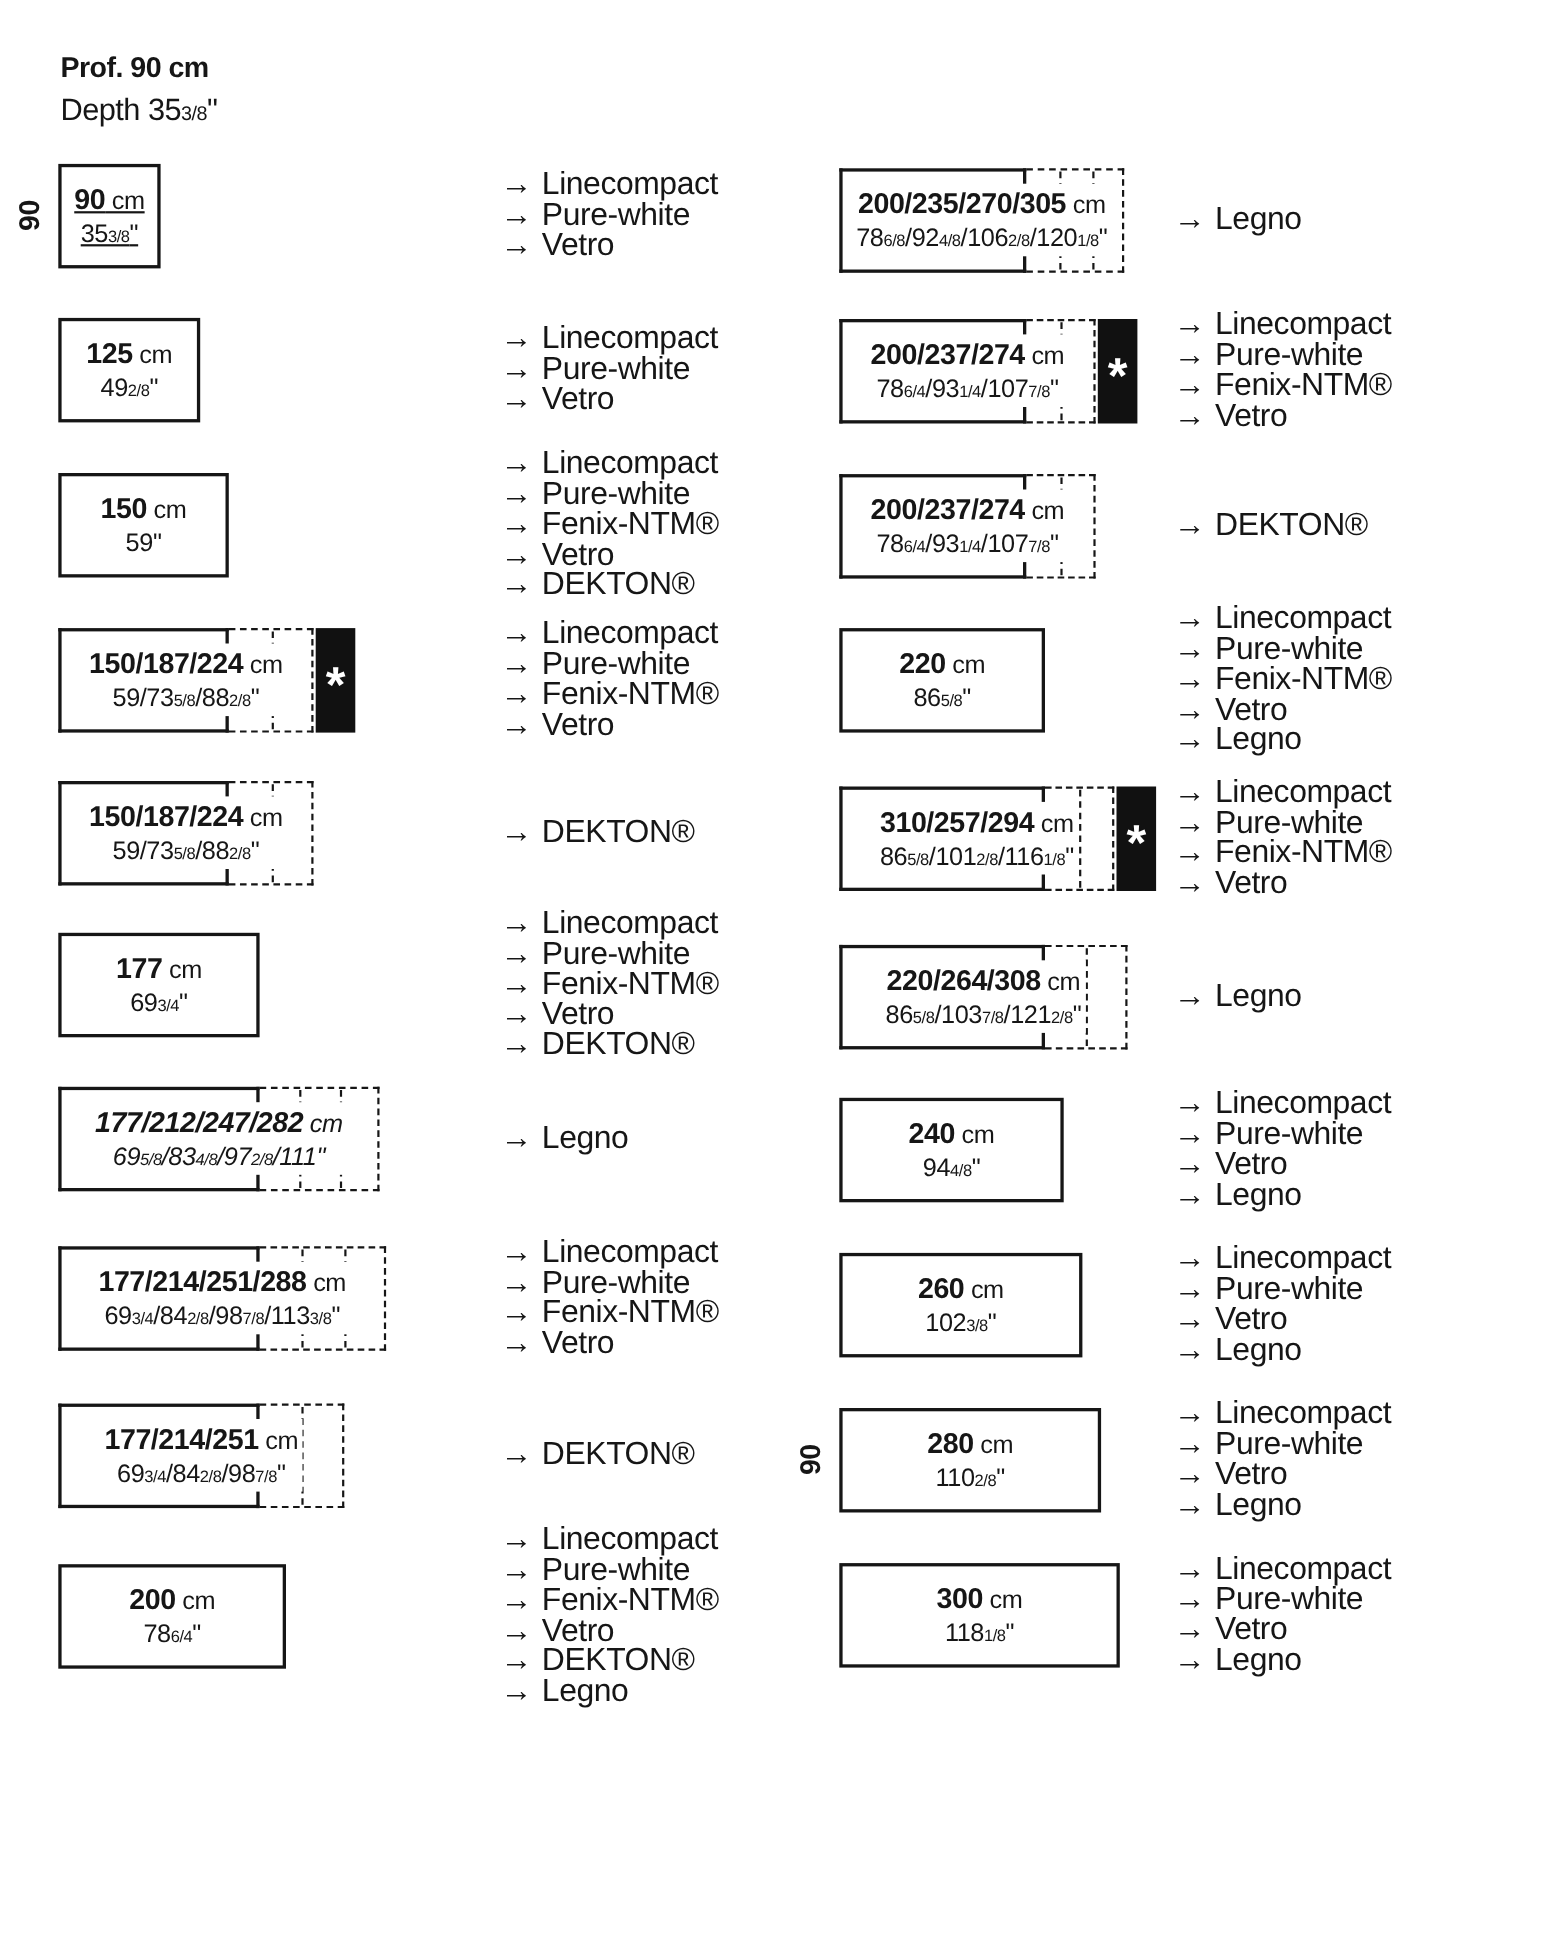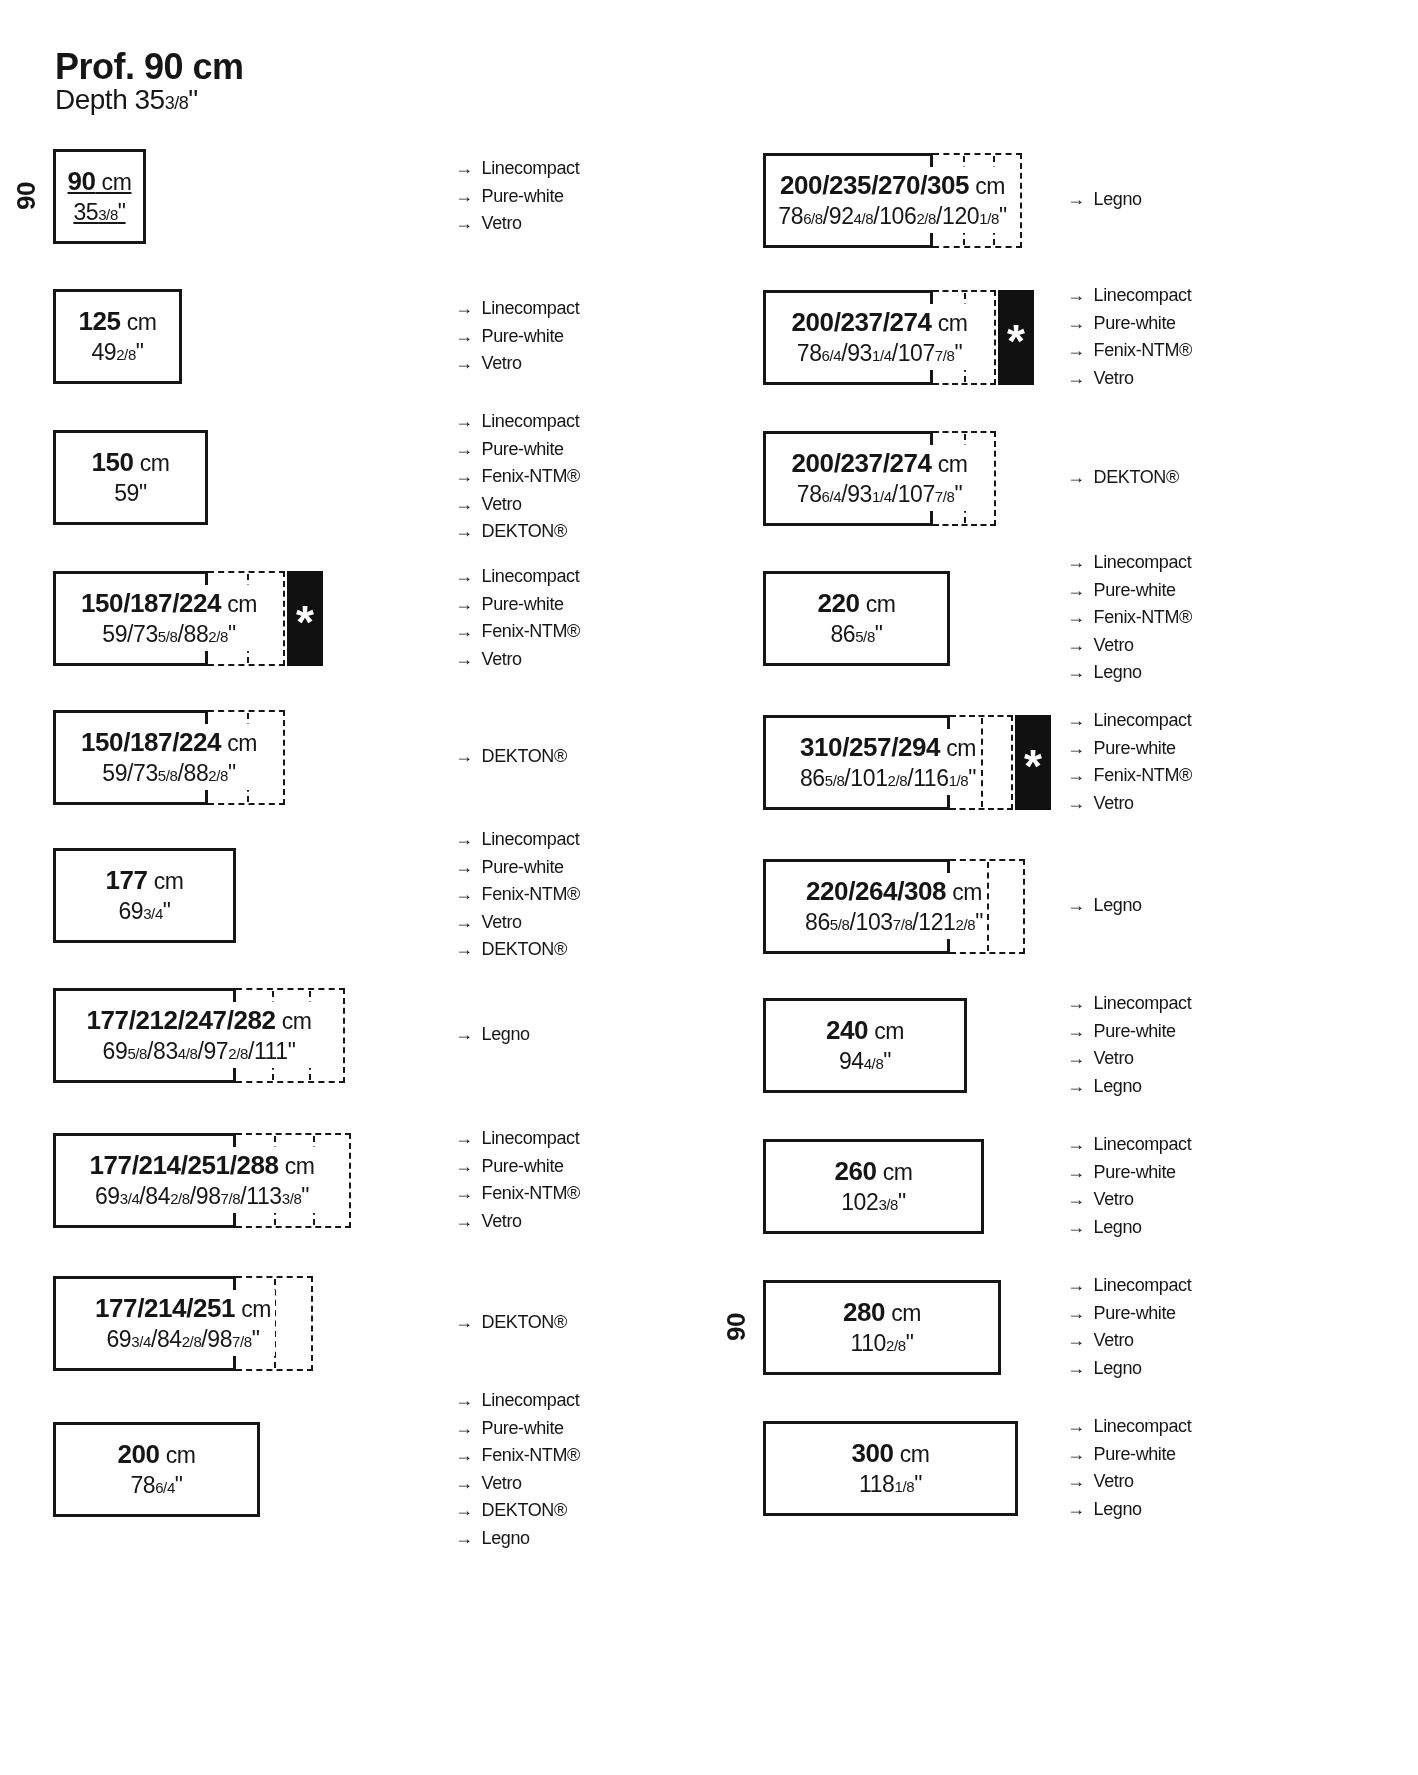--- a/index.html
+++ b/index.html
@@ -1,36 +1,36 @@
 <!DOCTYPE html>
 <html><head>
 <meta charset="utf-8">
 <style>
   html,body{margin:0;padding:0;background:#fff;}
   #page{position:relative;width:1418px;height:1775px;background:#ffffff;
         font-family:"Liberation Sans",sans-serif;color:#161616;overflow:hidden;}
-  .hdr-title{position:absolute;left:55px;top:46px;font-size:36px;font-weight:700;letter-spacing:-0.5px;}
+  .hdr-title{position:absolute;left:55px;top:46px;font-size:26px;font-weight:700;letter-spacing:-0.5px;}
   .hdr-depth{position:absolute;left:55px;top:84px;font-size:28px;letter-spacing:-0.5px;}
   .hdr-depth small{font-size:18px;}
   .row{position:absolute;height:95px;}
   .area{position:absolute;top:0;left:0;height:95px;}
   .solid{position:absolute;top:0;bottom:0;left:0;border:3px solid #161616;box-sizing:border-box;background:transparent;z-index:2;}
   .solid.open{border-right:none;}
   .tick{position:absolute;width:3px;height:26px;background:#161616;z-index:2;}
   .ext{position:absolute;top:0;bottom:0;border-top:2px dashed #161616;border-right:2px dashed #161616;border-bottom:2px dashed #161616;box-sizing:border-box;z-index:1;}
   .vdash{position:absolute;top:3px;bottom:3px;width:0;border-left:2px dashed #161616;z-index:1;}
   .lblwrap{position:absolute;top:0;bottom:0;left:0;display:flex;align-items:center;justify-content:center;z-index:3;}
   .lbl{background:#ffffff;padding:2px 4px;text-align:center;line-height:1.25;white-space:nowrap;}
   .cmline{font-size:23px;letter-spacing:-0.4px;}
   .cmline b{font-size:26px;font-weight:700;}
   .inline{font-size:23px;letter-spacing:-0.4px;}
   .inline small{font-size:15px;}
   .star{position:absolute;top:0;bottom:0;width:36px;background:#111111;z-index:2;display:flex;justify-content:center;}
   .star span{color:#ffffff;font-size:46px;font-weight:700;line-height:1;margin-top:28px;}
-  .mats{position:absolute;top:50%;transform:translateY(-50%);font-size:18px;line-height:27.5px;letter-spacing:-0.4px;white-space:nowrap;z-index:4;}
+  .mats{position:absolute;top:50%;transform:translateY(-50%);font-size:29px;line-height:27.5px;letter-spacing:-0.4px;white-space:nowrap;z-index:4;}
   .mi .ar{display:inline-block;margin-right:9px;}
   .marker{position:absolute;left:-40px;top:50%;transform:translateY(-50%) rotate(-90deg);font-weight:700;font-size:26px;letter-spacing:-0.5px;}
 </style>
 </head>
 <body>
 
 <div id="page">
   <div class="hdr-title">Prof. 90 cm</div>
   <div class="hdr-depth"><span>Depth 35</span><small>3/8</small><span>"</span></div>
   <div id="rows-root">
@@ -139,21 +139,21 @@
         </div>
         <div class="mats" style="left: 402px;">
           <div class="mi"><span class="ar">→</span><span>Linecompact</span></div>
           <div class="mi"><span class="ar">→</span><span>Pure-white</span></div>
           <div class="mi"><span class="ar">→</span><span>Fenix-NTM®</span></div>
           <div class="mi"><span class="ar">→</span><span>Vetro</span></div>
           <div class="mi"><span class="ar">→</span><span>DEKTON®</span></div>
         </div>
       </div>
       <div class="row" style="left: 53px; top: 987.5px;">
-        <div class="area" style="width: 292px;">
+        <div class="area" style="width: 292px; font-style: italic;">
           <div class="solid open" style="width: 183px;"></div>
           <div class="tick" style="left: 180px; top: 0px;"></div>
           <div class="tick" style="left: 180px; bottom: 0px;"></div>
           <div class="ext" style="left: 183px; width: 109px;"></div>
           <div class="vdash" style="left: 219px;"></div>
           <div class="vdash" style="left: 256px;"></div>
           <div class="lblwrap" style="width: 292px;">
             <div class="lbl">
               <div class="cmline"><b>177/212/247/282</b> cm</div>
               <div class="inline">69<small>5/8</small>/83<small>4/8</small>/97<small>2/8</small>/111"</div>

